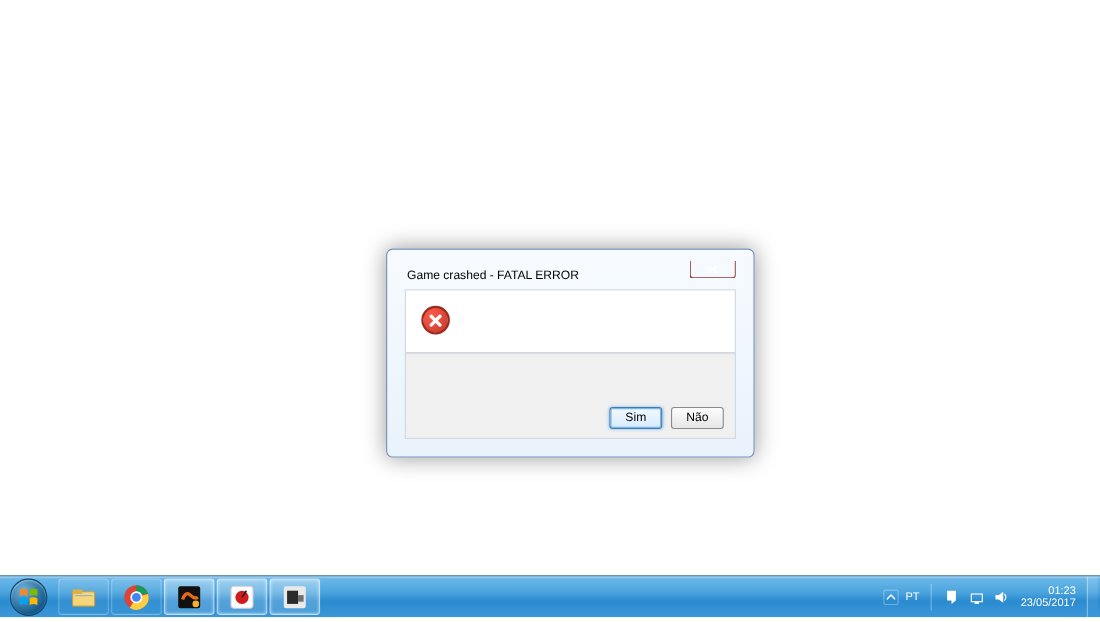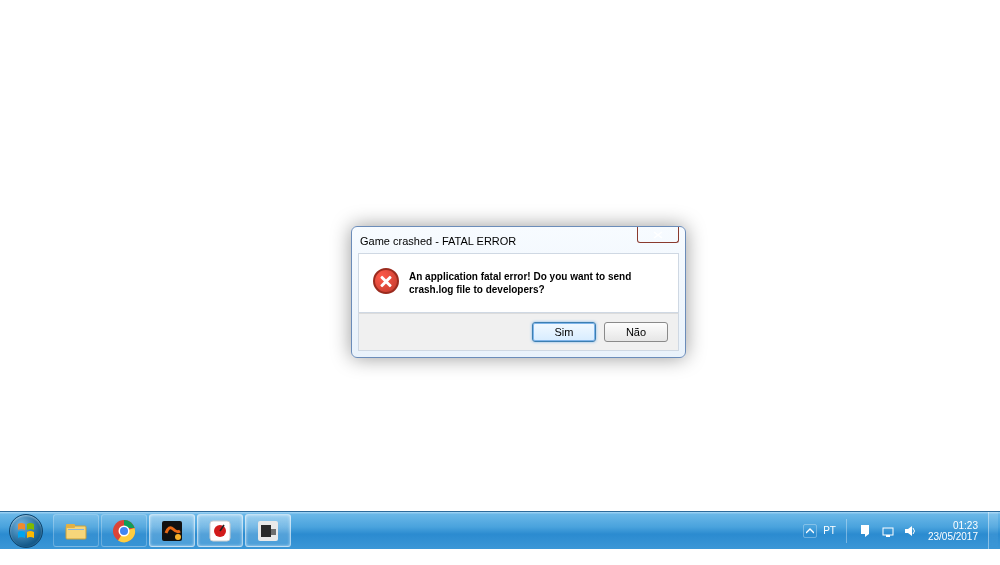--- a/index.html
+++ b/index.html
@@ -13,21 +13,21 @@
     }
     
     .dialog {
       position: absolute;
       left: 351px;
       top: 226px;
       width: 335px;
       background: linear-gradient(to bottom, #f7fbff, #e9f2fb);
       border: 1px solid #6b8cb9;
       border-radius: 6px;
-      padding: 6px;
+      padding: 16px;
       box-shadow: 0 0 20px rgba(0,0,0,0.4);
     }
     .titlebar {
       display: flex;
       align-items: flex-start;
       justify-content: space-between;
       height: 20px;
       padding: 0 0 4px 2px;
     }
     .titlebar-text {
@@ -93,41 +93,42 @@
     .dialog-footer {
       background: #f0f0f0;
       border: 1px solid #cfd8e3;
       border-top: 1px solid #dcdcdc;
       display: flex;
       justify-content: flex-end;
       gap: 8px;
       padding: 8px 10px;
     }
     .win-btn {
-      width: 64px;
+      width: 48px;
       height: 20px;
       font-size: 11px;
       border: 1px solid #8a8a8a;
       border-radius: 3px;
       background: linear-gradient(to bottom, #fdfdfd, #e6e6e6);
       cursor: default;
       display: flex;
       align-items: center;
       justify-content: center;
+      margin-top: 40px;
     }
     .win-btn.default {
       border-color: #3c7fb1;
       box-shadow: 0 0 0 1px #7eb4ea inset, 0 0 3px #7eb4ea;
       background: linear-gradient(to bottom, #f2f9ff, #d7ecff);
     }
     
     .taskbar {
       position: absolute;
       left: 0;
-      bottom: 16px;
+      bottom: 4px;
       width: 100%;
       height: 38px;
       background: linear-gradient(to bottom, #a7d7f6 0%, #69b7e8 6%, #4aa3dd 40%, #2b8bd0 60%, #3b97d7 100%);
       border-top: 1px solid #2c6a9b;
       display: flex;
       align-items: stretch;
     }
     .start-orb {
       width: 52px;
       display: flex;
@@ -200,21 +201,20 @@
   <div class="titlebar">
     <span class="titlebar-text">Game crashed - FATAL ERROR</span>
     <div class="close-btn">
       <svg width="10" height="8" viewBox="0 0 10 8">
           <path d="M1 1 L9 7 M9 1 L1 7" stroke="#fff" stroke-width="1.5"></path>
         </svg>
     </div>
   </div>
   <div class="dialog-body">
     <div class="error-icon"></div>
-    <div class="dialog-msg">An application fatal error! Do you want to send crash.log file to developers?</div>
   </div>
   <div class="dialog-footer">
     <div class="win-btn default">Sim</div>
     <div class="win-btn">Não</div>
   </div>
 </div>
 
 <div class="taskbar">
   <div class="start-orb">
     <div class="orb">

